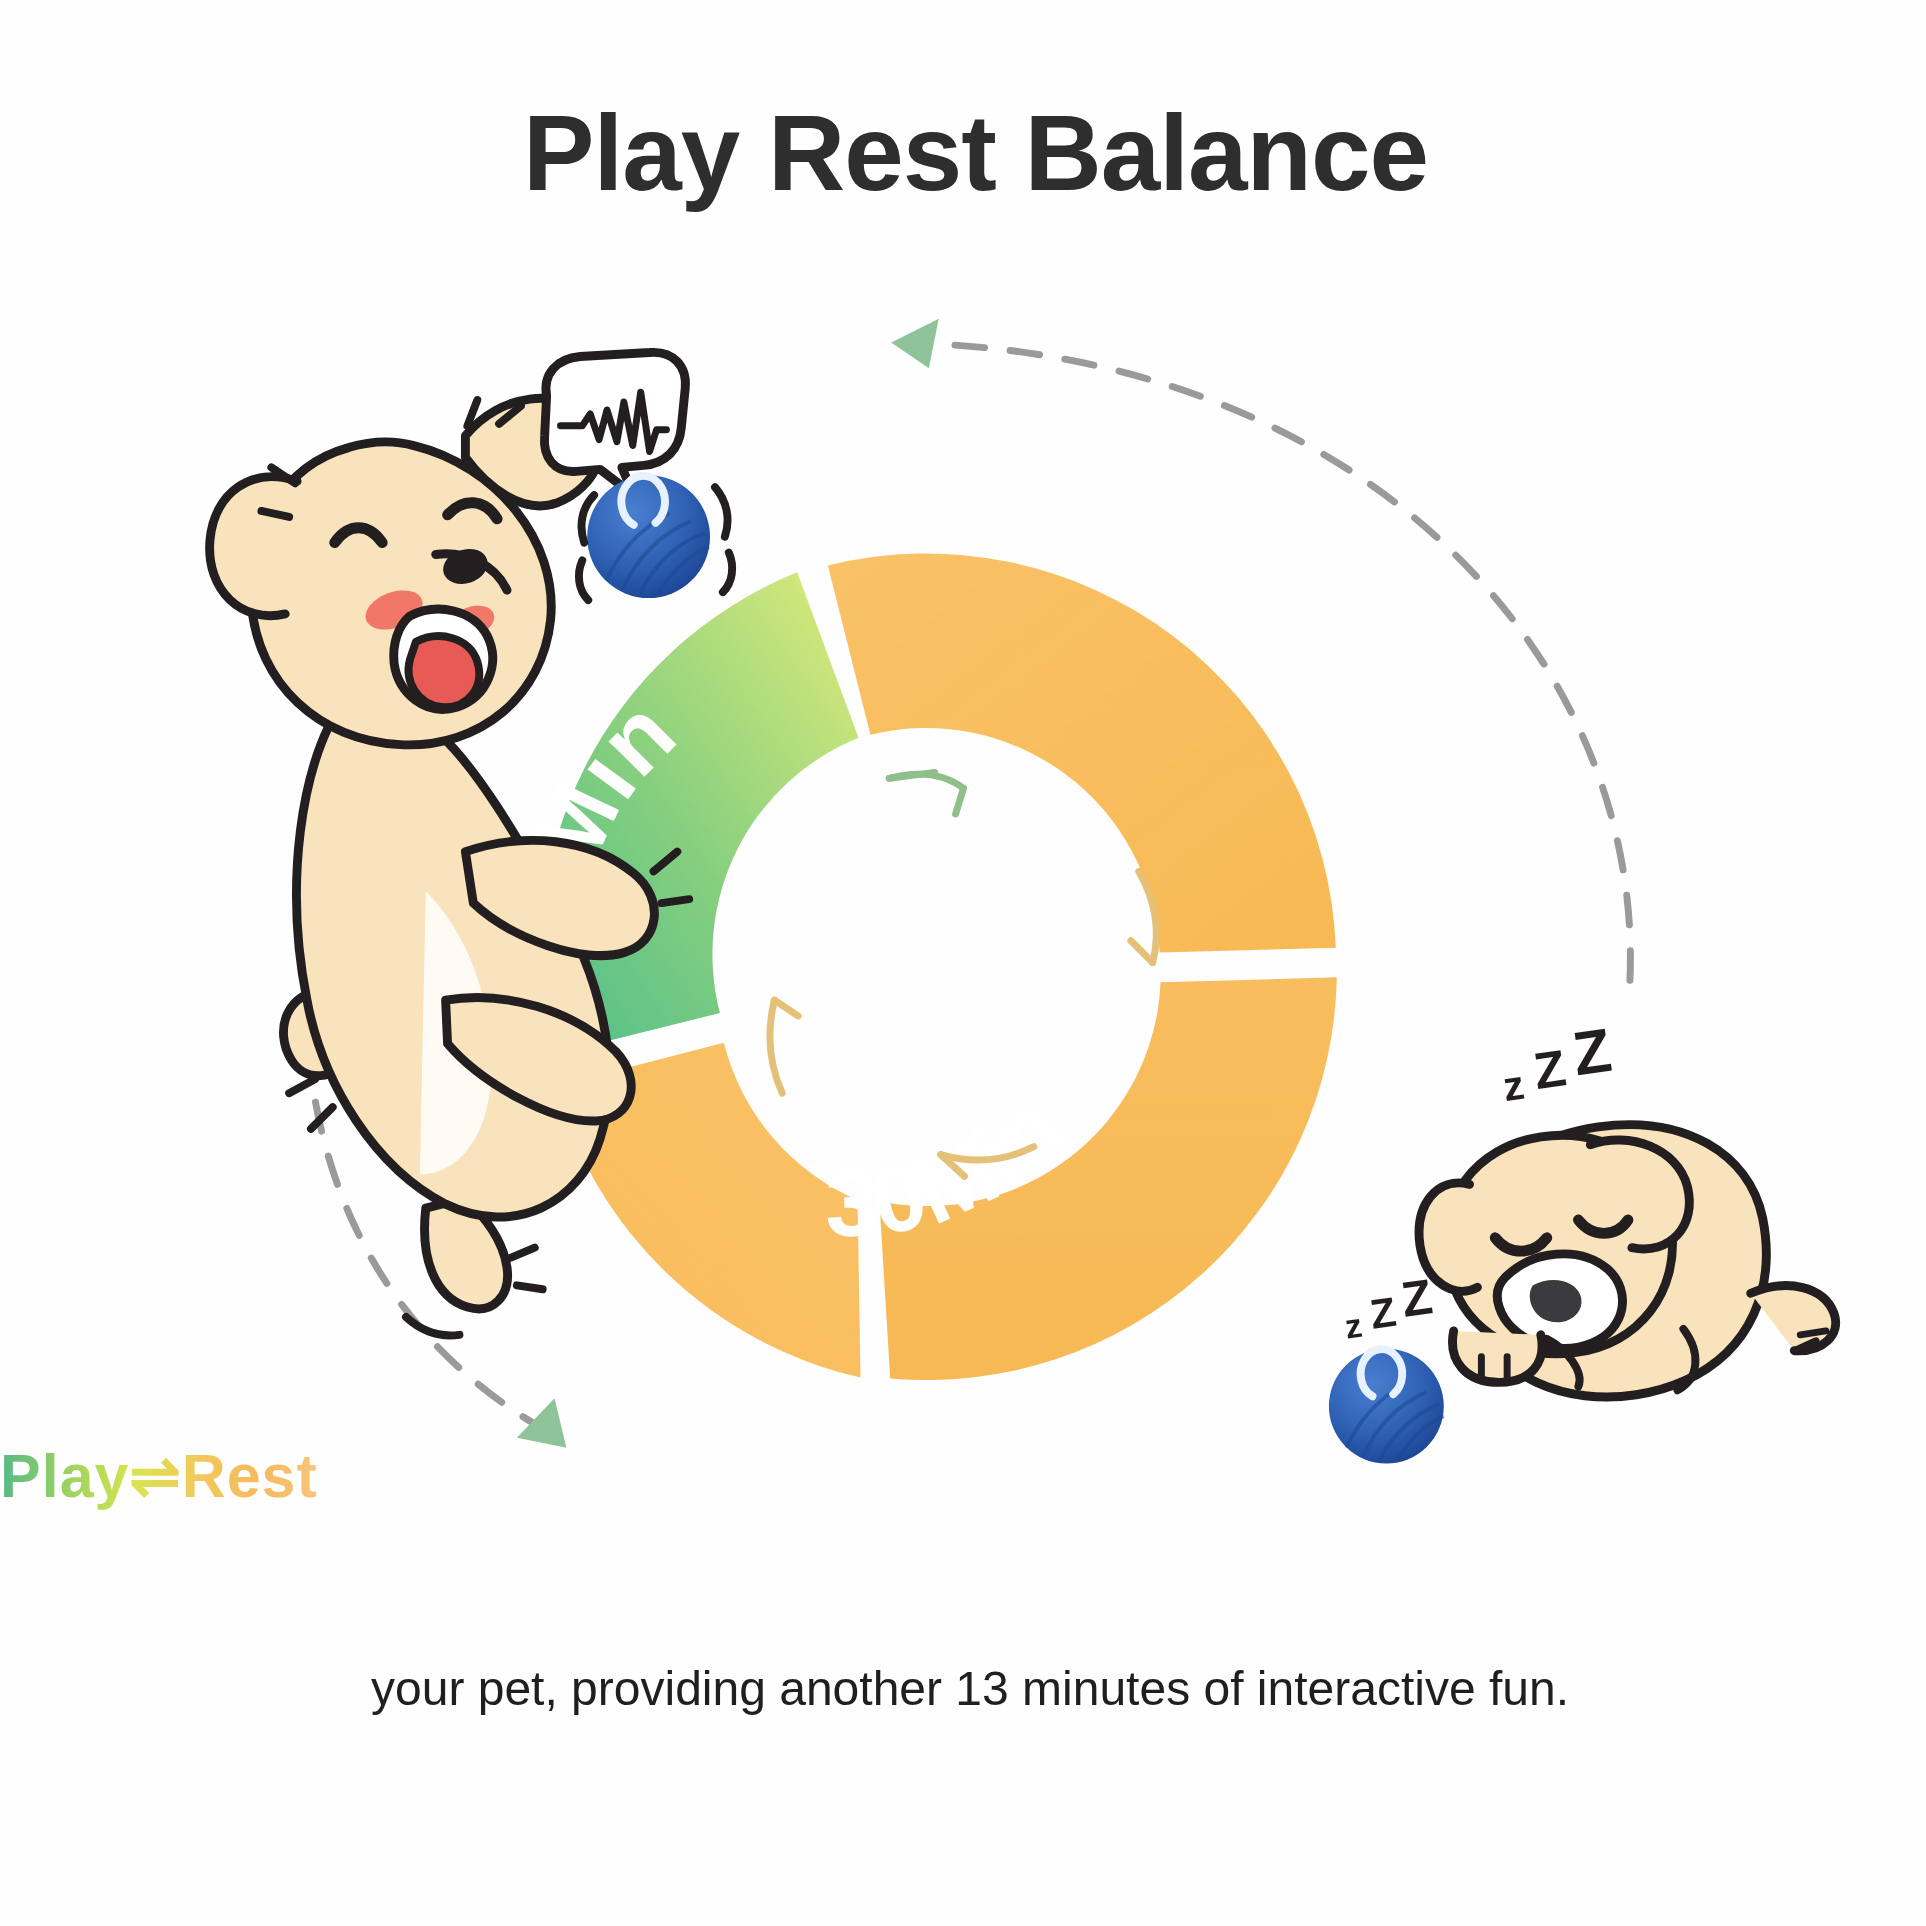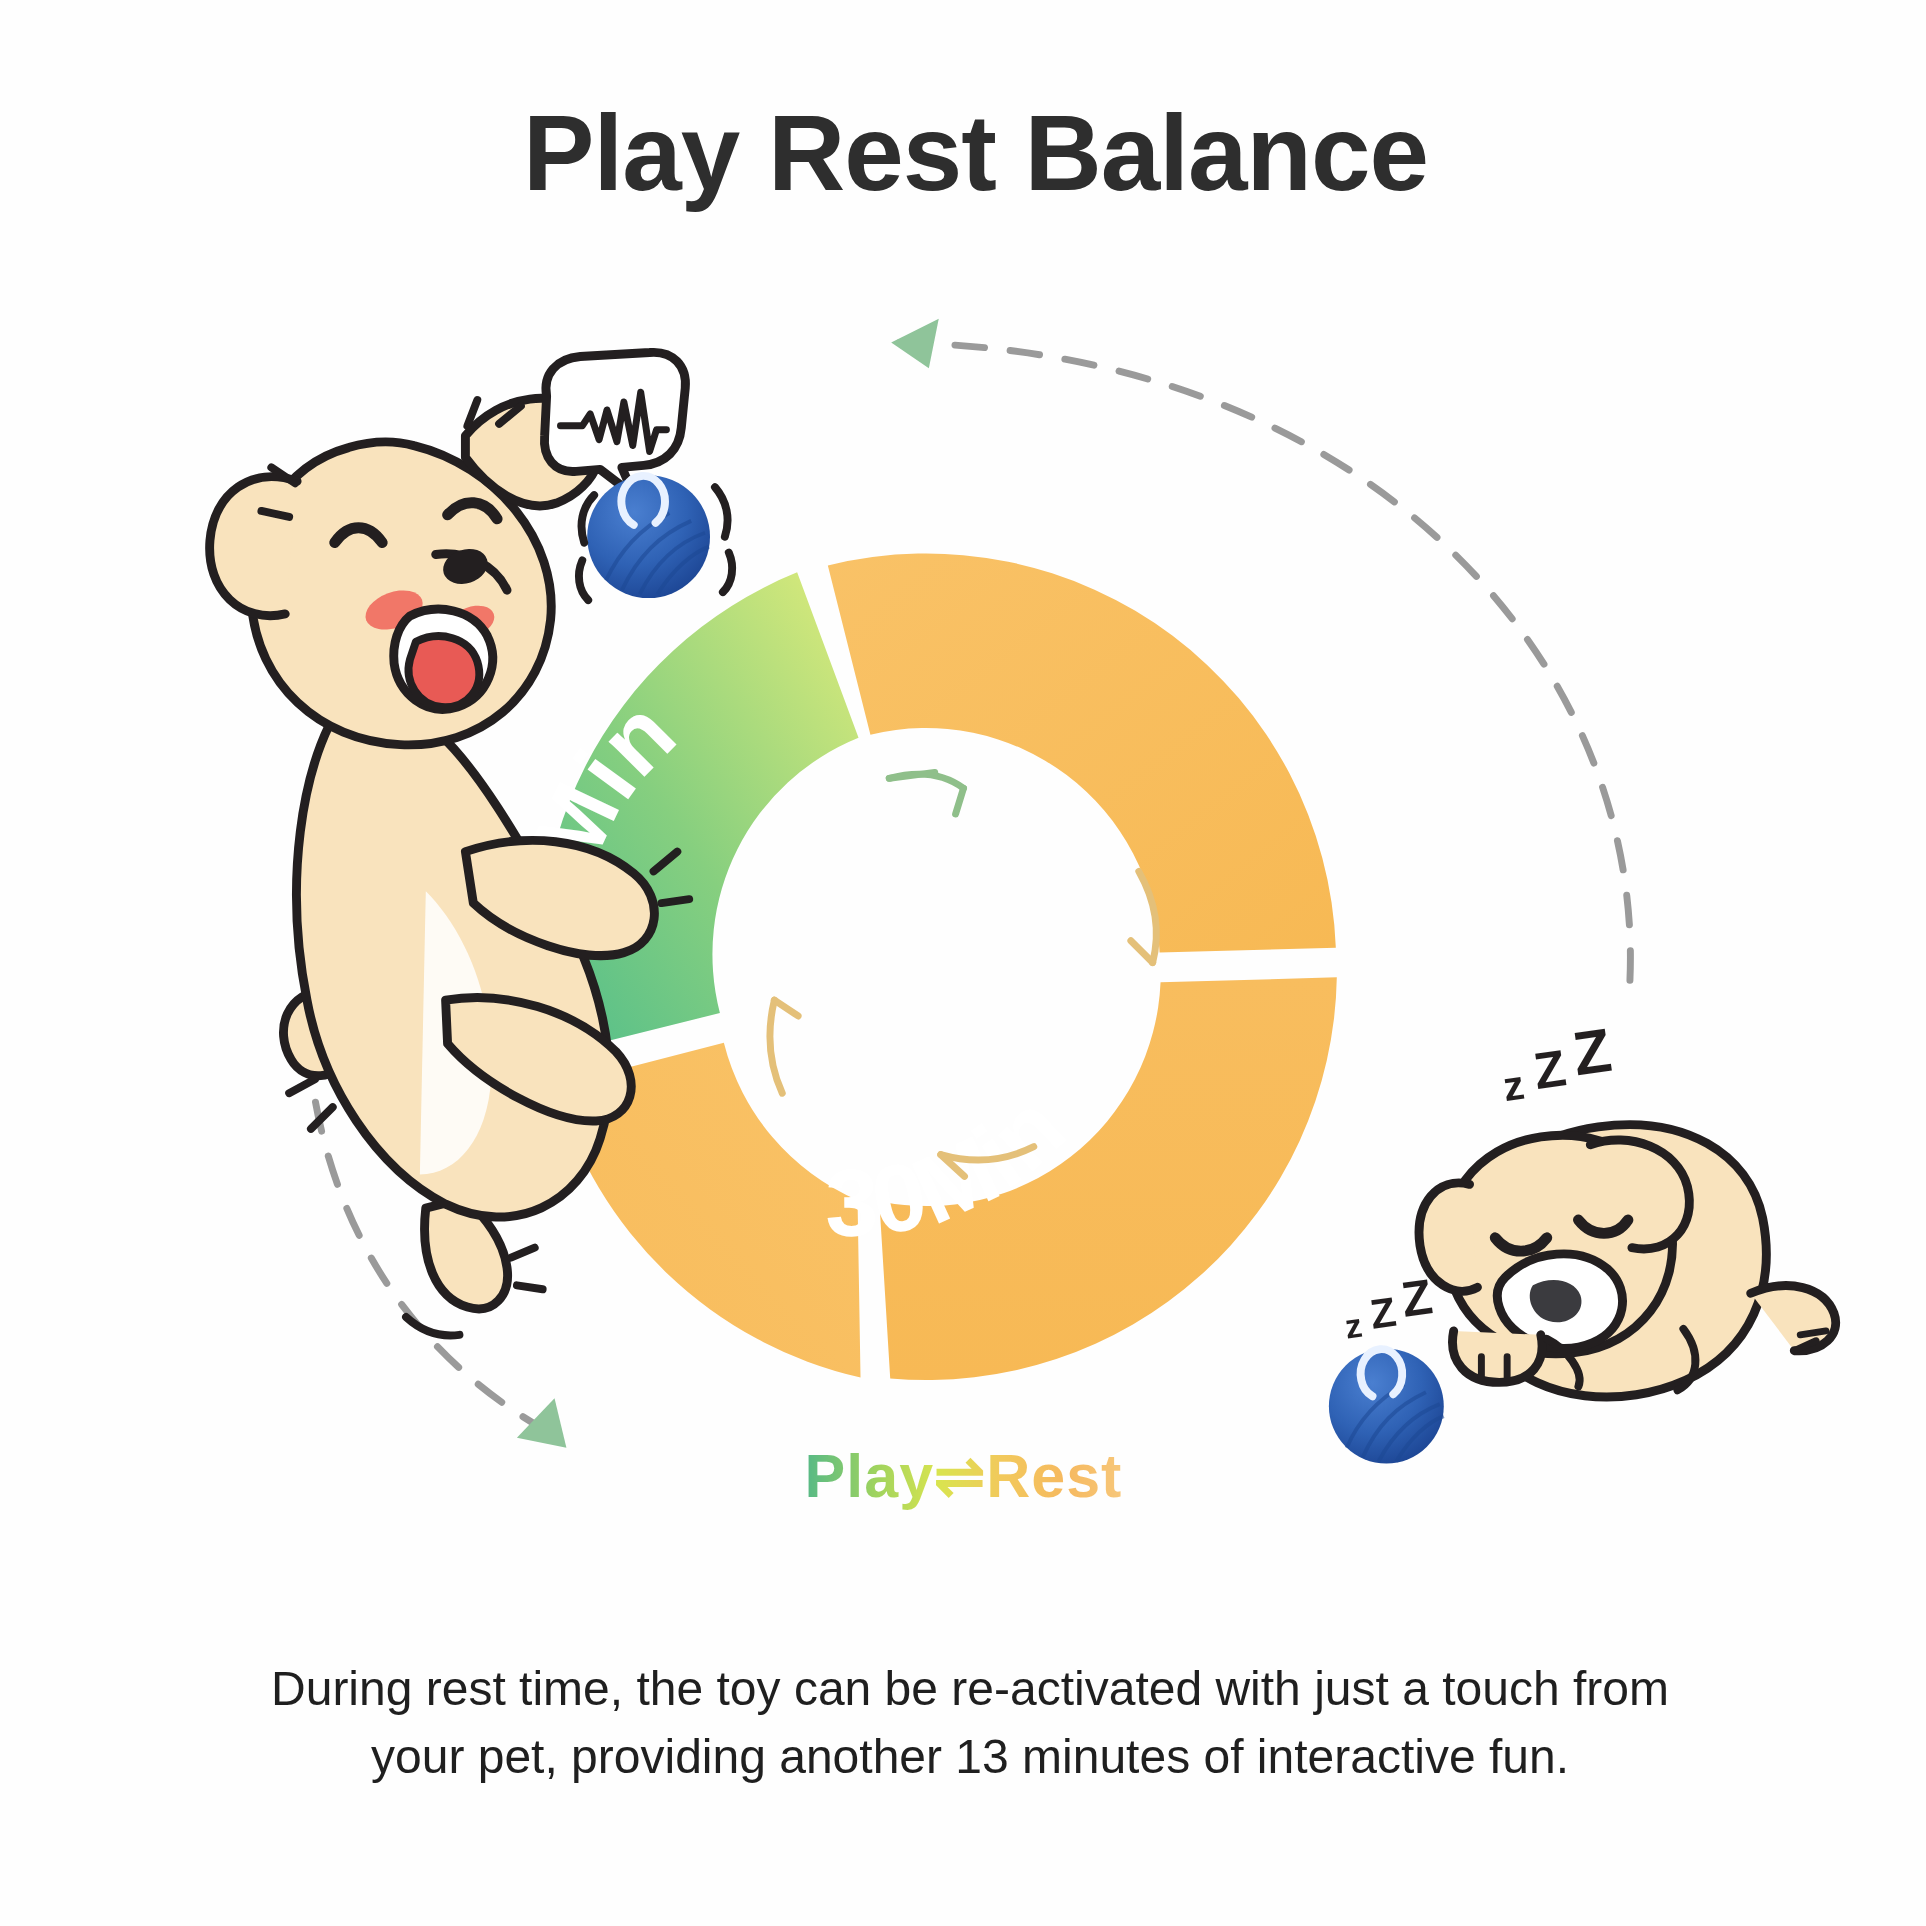--- a/index.html
+++ b/index.html
@@ -52,21 +52,21 @@
     font-family: "Liberation Sans", sans-serif;
     font-weight: 400;
   }
 
   
   #cycle-label {
     position: absolute;
     top: 1440px;
     left: 0;
     width: 1927px;
-    text-align: center;
+    text-align: left;
     font-size: 61px;
     font-weight: 800;
     letter-spacing: 1px;
   }
   #cycle-label .grad {
     background: linear-gradient(90deg, #56b986 0%, #9ed35f 22%, #d9e44f 42%,
                                 #f2c95c 62%, #f6b95f 82%, #f7c77a 100%);
     -webkit-background-clip: text;
     background-clip: text;
     color: transparent;
@@ -353,18 +353,17 @@
     </g>
   </svg>
 
   <div id="cycle-label">
     <span class="grad">
       <span>Play</span><span>⇌</span><span>Rest</span>
     </span>
   </div>
 
   <div id="caption">
-    <div>During rest time, the toy can be re-activated with just a touch from</div>
     <div>your pet, providing another 13 minutes of interactive fun.</div>
   </div>
 
 </div>
 
 
 </body></html>

